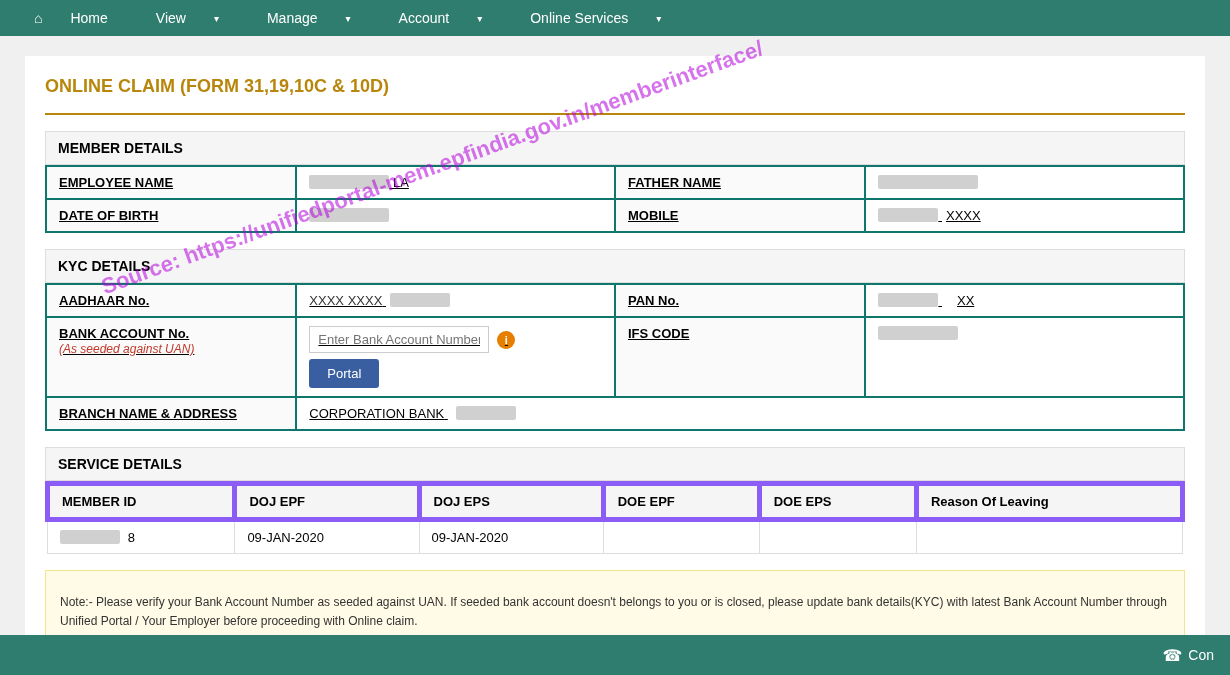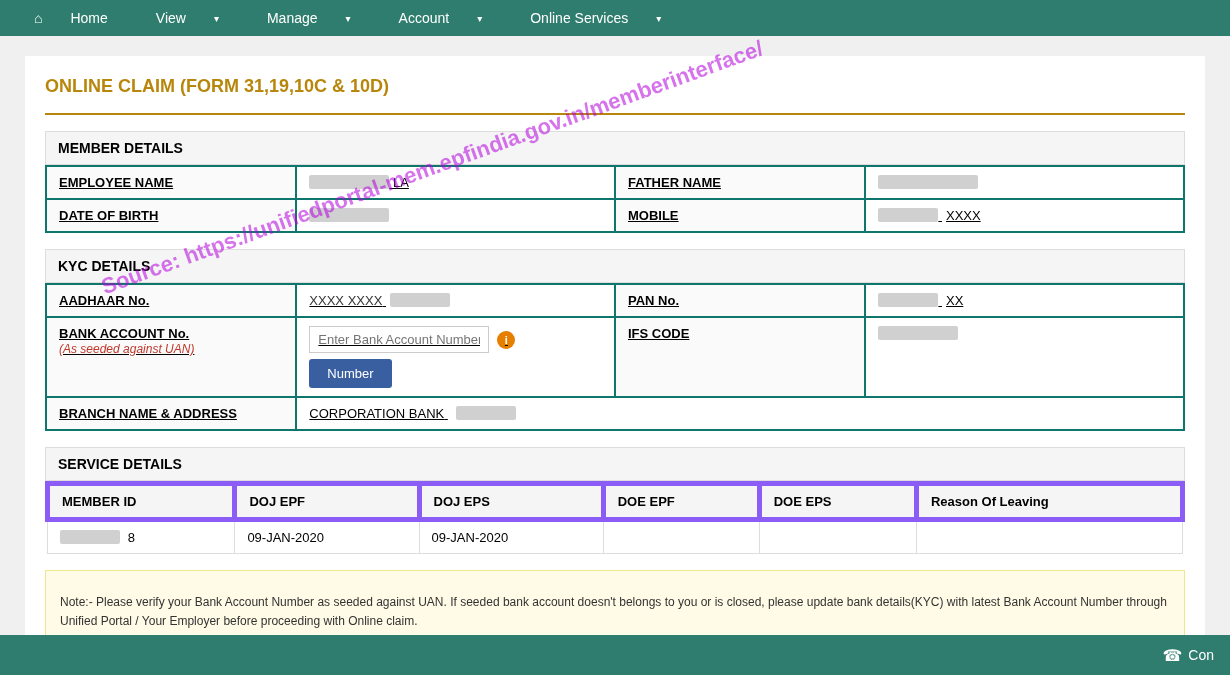--- a/index.html
+++ b/index.html
@@ -274,34 +274,34 @@
     <tbody>
         <tr>
       <td class="label-cell">AADHAAR No.</td>
       <td class="value-cell">
         <span class="aadhaar-val">XXXX XXXX</span>
         <span class="masked" style="width:40px; margin-left:4px;">&nbsp;</span>
       </td>
       <td class="label-cell">PAN No.</td>
       <td class="value-cell">
         <span class="masked" style="width:50px;">&nbsp;</span>
-        <span style="margin-left:4px;">XX</span>
+        <span style="margin-left:15px;">XX</span>
       </td>
     </tr>
     <tr>
       <td class="label-cell">
         <span>BANK ACCOUNT No.</span><br>
         <span class="red-italic">(As seeded against UAN)</span>
       </td>
       <td class="value-cell">
         <div class="bank-input-wrap">
           <input class="bank-input" type="text" placeholder="Enter Bank Account Number" style="">
           <span class="info-icon">i</span>
         </div>
-        <button class="verify-btn">Number</button>
+        <button class="verify-btn">Portal</button>
       </td>
       <td class="label-cell">IFS CODE</td>
       <td class="value-cell">
         <span class="masked" style="width:80px;">&nbsp;</span>
       </td>
     </tr>
     <tr>
       <td class="label-cell">BRANCH NAME &amp; ADDRESS</td>
       <td class="value-cell" colspan="3">
         <span>CORPORATION BANK</span>

